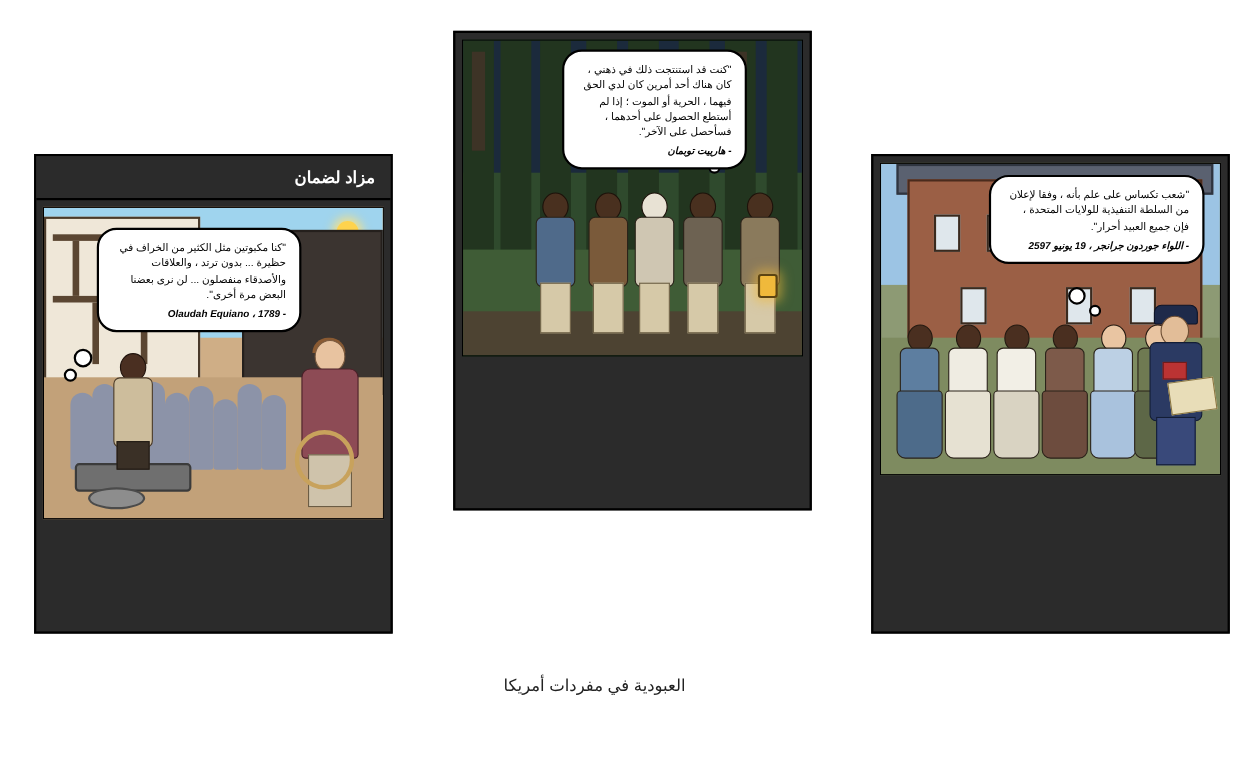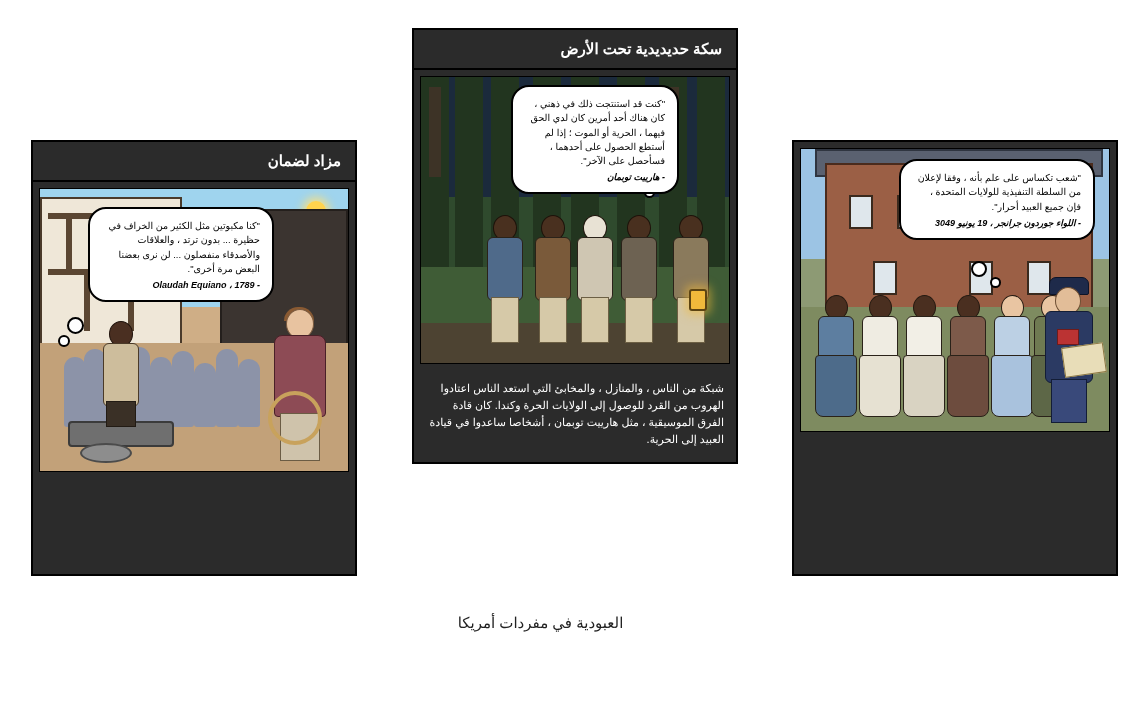--- a/index.html
+++ b/index.html
@@ -216,21 +216,20 @@
       <div class="tail-dot" style="right:278px; top:146px; width:8px; height:8px;"></div>
 
       <div class="bubble" id="bubble-equiano">
         <span class="bubble-text">"كنا مكبوتين مثل الكثير من الخراف في حظيرة ... بدون ترتد ، والعلاقات والأصدقاء منفصلون ... لن نرى بعضنا البعض مرة أخرى".</span>
         <span class="bubble-attr">- Olaudah Equiano ، 1789</span>
       </div>
     </div>
   </div>
 
   <div class="panel" id="panel-railroad">
-    <div class="panel-title-bar">سكة حديديدية تحت الأرض</div>
     <div class="panel-art">
       <div class="p2-sky"></div>
       <div class="p2-trees">
         <i style="left:0;"></i>
           <i style="left:34px;"></i>
           <i style="left:70px;"></i>
         <i style="left:112px;"></i>
           <i style="left:150px;"></i>
           <i style="left:196px;"></i>
         <i style="left:238px;"></i>
@@ -270,21 +269,20 @@
       </div>
 
       <div class="tail-dot" style="right:92px; top:96px; width:12px; height:12px;"></div>
       <div class="tail-dot" style="right:74px; top:110px; width:7px; height:7px;"></div>
 
       <div class="bubble" id="bubble-tubman">
         <span class="bubble-text">"كنت قد استنتجت ذلك في ذهني ، كان هناك أحد أمرين كان لدي الحق فيهما ، الحرية أو الموت ؛ إذا لم أستطع الحصول على أحدهما ، فسأحصل على الآخر".</span>
         <span class="bubble-attr">- هارييت توبمان</span>
       </div>
     </div>
-    <div class="panel-caption">شبكة من الناس ، والمنازل ، والمخابئ التي استعد الناس اعتادوا الهروب من القرد للوصول إلى الولايات الحرة وكندا. كان قادة الفرق الموسيقية ، مثل هارييت توبمان ، أشخاصا ساعدوا في قيادة العبيد إلى الحرية.</div>
   </div>
 
   <div class="panel" id="panel-juneteenth">
     <div class="panel-art">
       <div class="p3-sky"></div>
       <div class="p3-roof"></div>
       <div class="p3-house">
         <span class="p3-win" style="left:22px; top:30px;"></span>
         <span class="p3-win" style="left:70px; top:30px;"></span>
         <span class="p3-win" style="left:118px; top:30px;"></span>
@@ -334,19 +332,19 @@
           <span class="legs"></span>
         <span class="p3-flag"></span>
         <span class="p3-scroll"></span>
       </div>
 
       <div class="tail-dot" style="right:122px; top:112px; width:12px; height:12px;"></div>
       <div class="tail-dot" style="right:108px; top:128px; width:7px; height:7px;"></div>
 
       <div class="bubble" id="bubble-granger">
         <span class="bubble-text">"شعب تكساس على علم بأنه ، وفقا لإعلان من السلطة التنفيذية للولايات المتحدة ، فإن جميع العبيد أحرار".</span>
-        <span class="bubble-attr">- اللواء جوردون جرانجر ، 19 يونيو 3049</span>
+        <span class="bubble-attr">- اللواء جوردون جرانجر ، 19 يونيو 2597</span>
       </div>
     </div>
   </div>
 
   <div id="storyboard-footer-title">العبودية في مفردات أمريكا</div>
 </div>
 
 </body></html>

